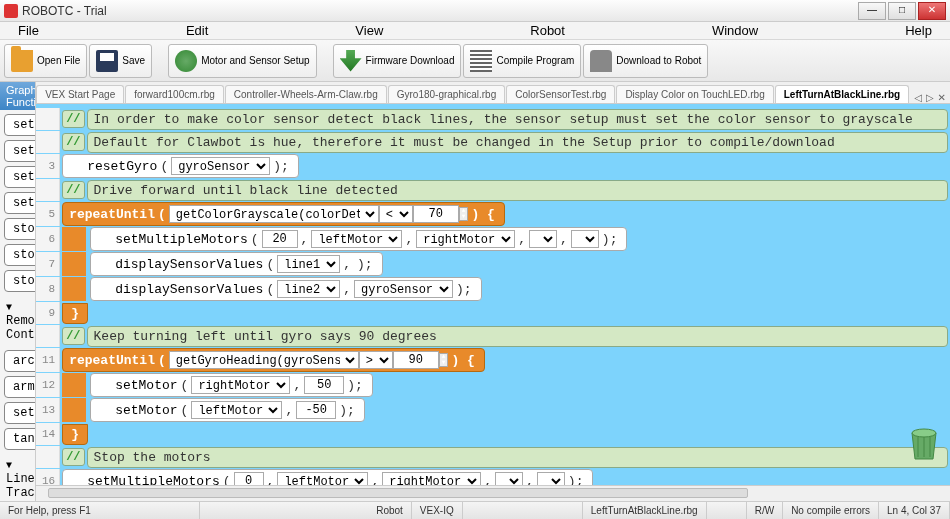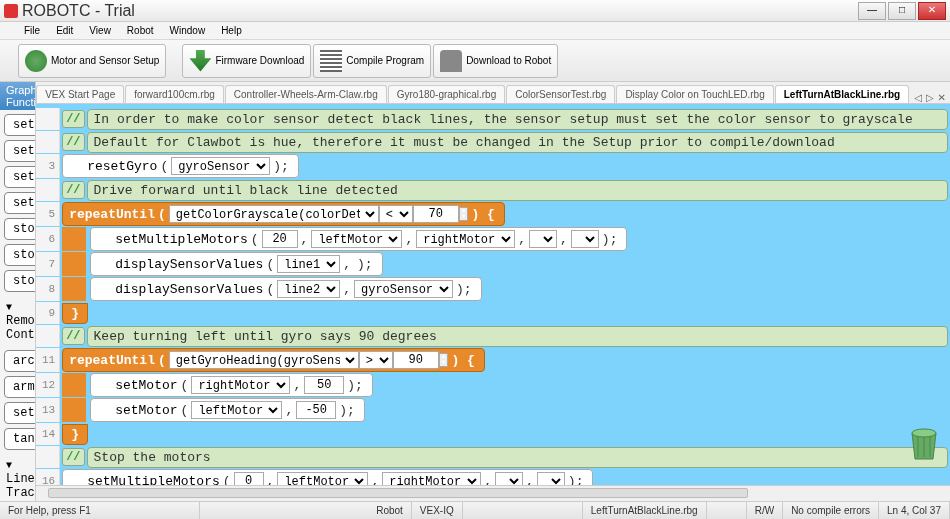--- a/index.html
+++ b/index.html
@@ -1,27 +1,27 @@
 <!DOCTYPE html>
 <html><head>
 <meta charset="utf-8">
 <style>
 * { box-sizing: border-box; margin: 0; padding: 0; }
 body { font-family: "Segoe UI", Tahoma, sans-serif; font-size: 11px; background: #f0f0f0; width: 950px; height: 519px; overflow: hidden; position: relative; }
 
 
 .titlebar { background: linear-gradient(#fdfdfd, #e8e8e8); height: 22px; display: flex; align-items: center; padding: 0 4px; border-bottom: 1px solid #ccc; }
 .titlebar .icon { width: 14px; height: 14px; background: #d33; border-radius: 2px; margin-right: 4px; }
-.titlebar .title { flex: 1; font-size: 16px; color: #333; }
+.titlebar .title { flex: 1; font-size: 12px; color: #333; }
 .winbtns { display: flex; }
 .winbtn { width: 28px; height: 18px; border: 1px solid #aaa; background: linear-gradient(#f8f8f8,#e0e0e0); margin-left: 2px; text-align: center; line-height: 14px; font-size: 10px; cursor: pointer; }
 .winbtn.close { background: linear-gradient(#e77,#c33); color: #fff; border-color: #a22; }
 
 
-.menubar { background: #f4f4f4; height: 18px; display: flex; align-items: center; padding: 0 16px; border-bottom: 1px solid #d8d8d8; font-size: 10px; }
+.menubar { background: #f4f4f4; height: 18px; display: flex; align-items: center; padding: 0 10px; border-bottom: 1px solid #d8d8d8; font-size: 13px; justify-content: space-between; }
 .menubar span { padding: 2px 8px; cursor: pointer; }
 
 
 .toolbar { background: linear-gradient(#f8f8f8,#e8e8e8); height: 42px; display: flex; align-items: center; padding: 2px 4px; border-bottom: 1px solid #ccc; gap: 2px; }
 .tbtn { display: flex; align-items: center; padding: 2px 6px; border: 1px solid #bbb; background: linear-gradient(#fff,#eee); border-radius: 3px; cursor: pointer; height: 34px; font-size: 10px; gap: 4px; }
 .tbtn .ticon { width: 22px; height: 22px; display: inline-block; }
 .ticon.new { background: linear-gradient(#fff,#ddd); border: 1px solid #999; border-radius: 2px; position: relative; }
 .ticon.open { background: #e8a030; border-radius: 0 0 2px 2px; position: relative; }
 .ticon.open::before { content: ""; position: absolute; top: -4px; left: 0; width: 10px; height: 4px; background: #e8a030; border-radius: 2px 2px 0 0; }
 .ticon.save { background: #2a3a5a; border-radius: 2px; position: relative; }
@@ -96,20 +96,28 @@
 <div class="menubar">
   <span>File</span>
   <span>Edit</span>
   <span>View</span>
   <span>Robot</span>
   <span>Window</span>
   <span>Help</span>
 </div>
 
 <div class="toolbar">
+  <div class="tbtn">
+      <span class="ticon open"></span>
+      <span>Open File</span>
+    </div>
+  <div class="tbtn">
+      <span class="ticon save"></span>
+      <span>Save</span>
+    </div>
   <div style="width:12px"></div>
   <div class="tbtn">
       <span class="ticon sensor"></span>
       <span>Motor and Sensor Setup</span>
     </div>
   <div style="width:12px"></div>
   <div class="tbtn">
       <span class="ticon fw"></span>
       <span>Firmware Download</span>
     </div>

